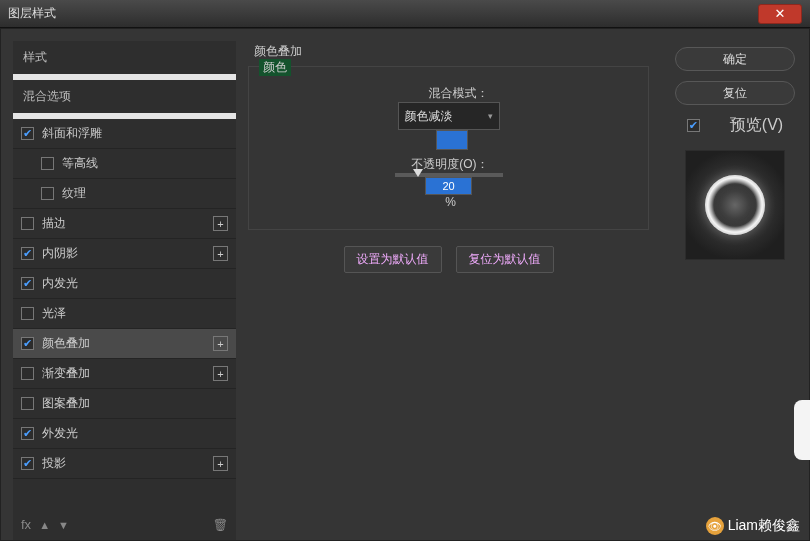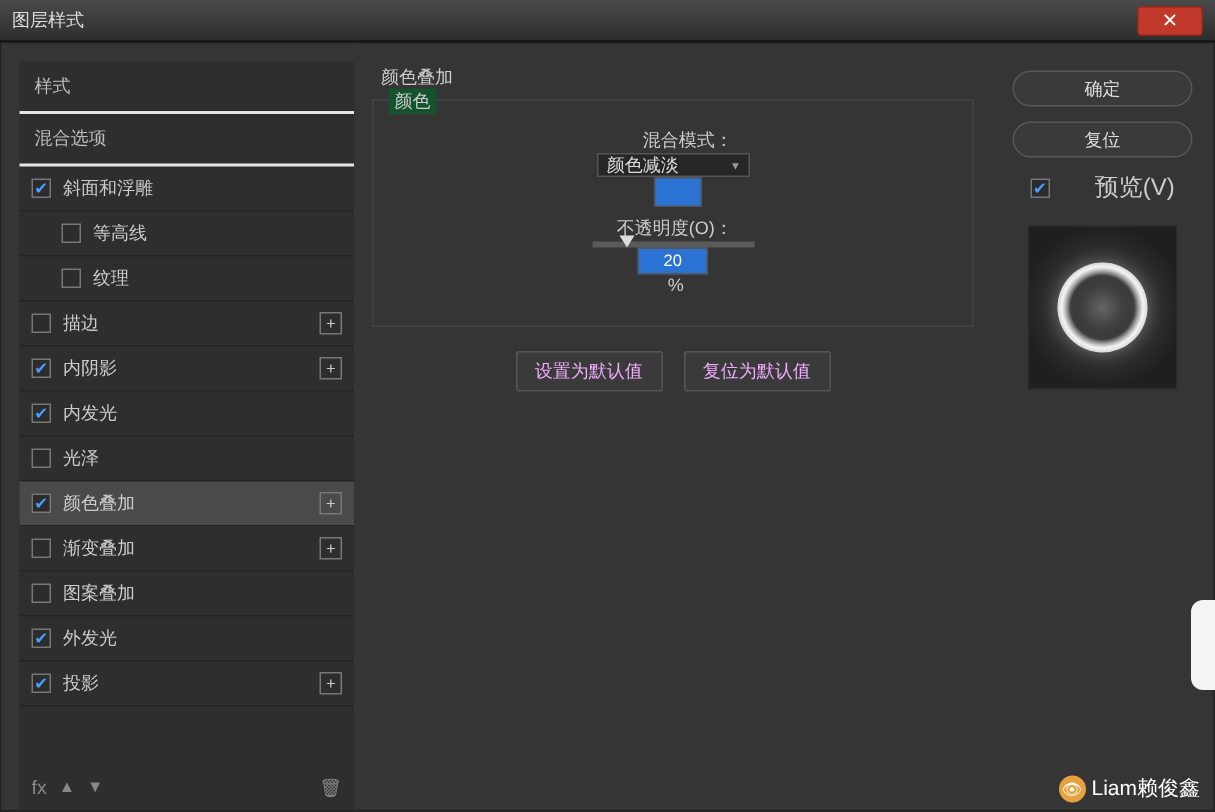--- a/index.html
+++ b/index.html
@@ -3,40 +3,40 @@
 <meta charset="utf-8">
 <style>
 * { box-sizing: border-box; margin: 0; padding: 0; font-family: "Microsoft YaHei", sans-serif; }
 body { background: #1a1a1a; width: 810px; height: 541px; overflow: hidden; position: relative; }
 .titlebar { height: 28px; background: linear-gradient(#4a4a4a,#2d2d2d); display: flex; align-items: center; padding: 0 8px; color: #ddd; font-size: 12px; border-bottom: 1px solid #111; }
 .titlebar .title-text { flex: 1; }
 .close-btn { width: 44px; height: 20px; background: #c0392b; border-radius: 3px; display: flex; align-items: center; justify-content: center; color: #fff; font-size: 13px; cursor: pointer; border: 1px solid #8d281e; }
 .dialog-body { display: flex; height: calc(100% - 28px); background: #353535; border: 1px solid #222; }
 .left-panel { width: 235px; background: #353535; display: flex; flex-direction: column; }
 .left-inner { margin: 12px 0 0 12px; background: #2e2e2e; flex: 1; display: flex; flex-direction: column; }
-.section-header { color: #bbb; font-size: 12px; padding: 8px 10px; border-bottom: 2px solid #e5e5e5; }
+.section-header { color: #bbb; font-size: 12px; padding: 8px 10px; border-bottom: 6px solid #e5e5e5; }
 .style-item { display: flex; align-items: center; color: #ccc; font-size: 12px; padding: 6px 8px; border-bottom: 1px solid #242424; cursor: pointer; }
 .style-item.indent { padding-left: 28px; }
 .style-item.selected { background: #4a4a4a; }
 .chk { width: 13px; height: 13px; border: 1px solid #777; margin-right: 8px; background: #2c2c2c; display: flex; align-items: center; justify-content: center; font-size: 11px; color: #4a9eff; }
 .chk.on::before { content: "✔"; }
 .plus-box { margin-left: auto; width: 15px; height: 15px; border: 1px solid #777; display: flex; align-items: center; justify-content: center; font-size: 11px; color: #ccc; cursor: pointer; }
 .left-footer { display: flex; align-items: center; padding: 8px; color: #888; font-size: 12px; gap: 8px; }
 .left-footer .spacer { flex: 1; }
 .fx-label { font-size: 13px; }
 .arrow-icon { font-size: 11px; cursor: pointer; }
 .trash-icon { cursor: pointer; }
 
 .center-panel { flex: 1; padding: 14px 12px; color: #ccc; font-size: 12px; }
 .group-title { margin-bottom: 6px; padding-left: 6px; }
 .fieldset { border: 1px solid #444; padding: 12px 10px 14px 10px; position: relative; }
 .fieldset-label { position: absolute; top: -8px; left: 10px; background: #14532d; padding: 0 4px; font-size: 12px; color: #ccc; }
 .form-row { display: flex; align-items: center; margin: 6px 0; flex-direction: column; }
 .form-label { width: 92px; text-align: right; padding-right: 6px; color: #ccc; }
-.select-box { width: 102px; height: 16px; background: #262626; border: 1px solid #555; color: #ddd; padding: 0 6px; display: flex; align-items: center; justify-content: space-between; cursor: pointer; }
+.select-box { width: 102px; height: 28px; background: #262626; border: 1px solid #555; color: #ddd; padding: 0 6px; display: flex; align-items: center; justify-content: space-between; cursor: pointer; }
 .select-box .caret { font-size: 9px; color: #999; }
 .color-swatch { width: 32px; height: 20px; background: #2a72d4; border: 1px solid #555; margin-left: 6px; cursor: pointer; }
 .slider-track { width: 108px; height: 4px; background: #5a5a5a; position: relative; margin: 0 8px; }
 .slider-thumb { position: absolute; top: -4px; left: 18px; width: 0; height: 0; border-left: 5px solid transparent; border-right: 5px solid transparent; border-top: 8px solid #ddd; cursor: pointer; }
 .num-input { width: 47px; height: 18px; background: #262626; border: 1px solid #555; color: #fff; text-align: center; font-size: 11px; }
 .num-input.sel { background: #2a72d4; color: #fff; }
 .pct { margin-left: 4px; }
 .btn-row { display: flex; gap: 14px; margin-top: 16px; justify-content: center; }
 .flat-btn { background: #3a3a3a; border: 1px solid #555; color: #f0abfc; padding: 4px 12px; font-size: 12px; cursor: pointer; border-radius: 2px; }
 

